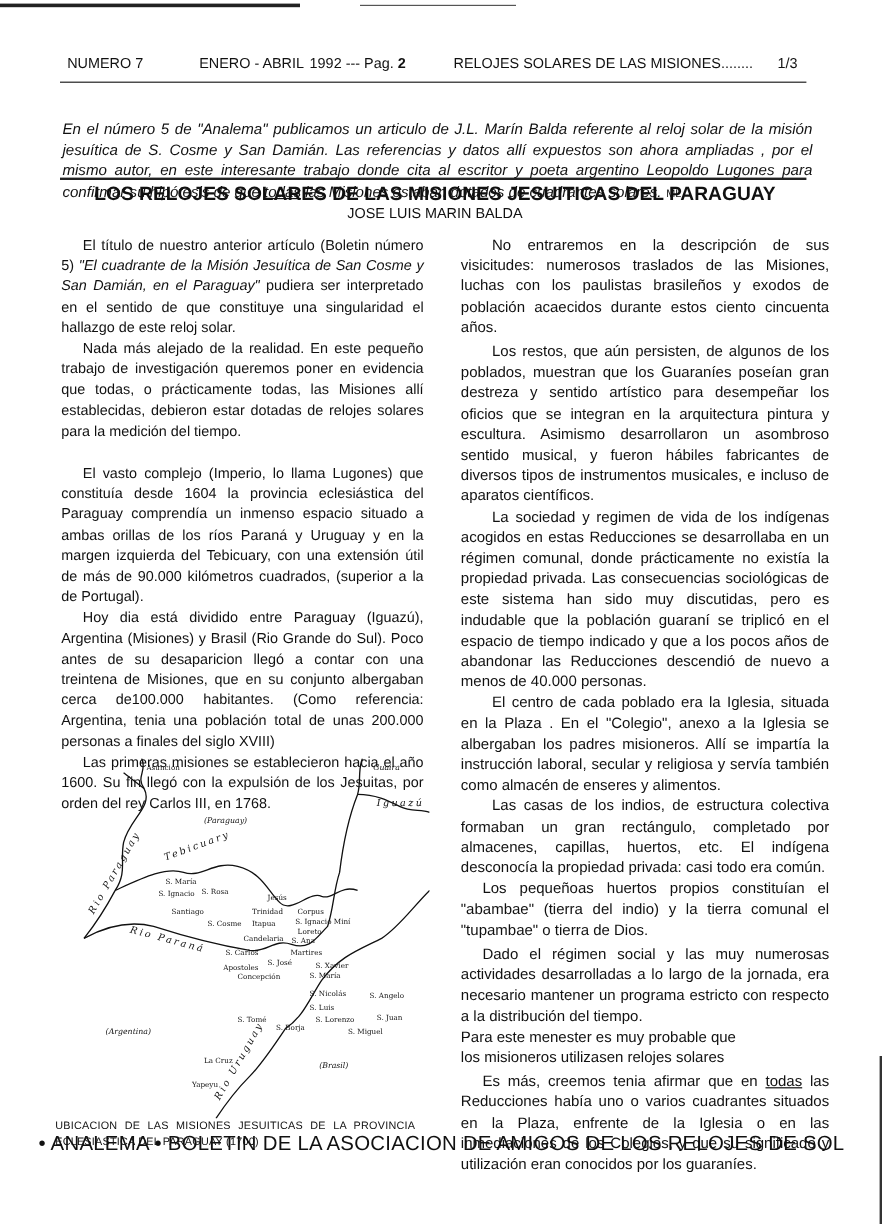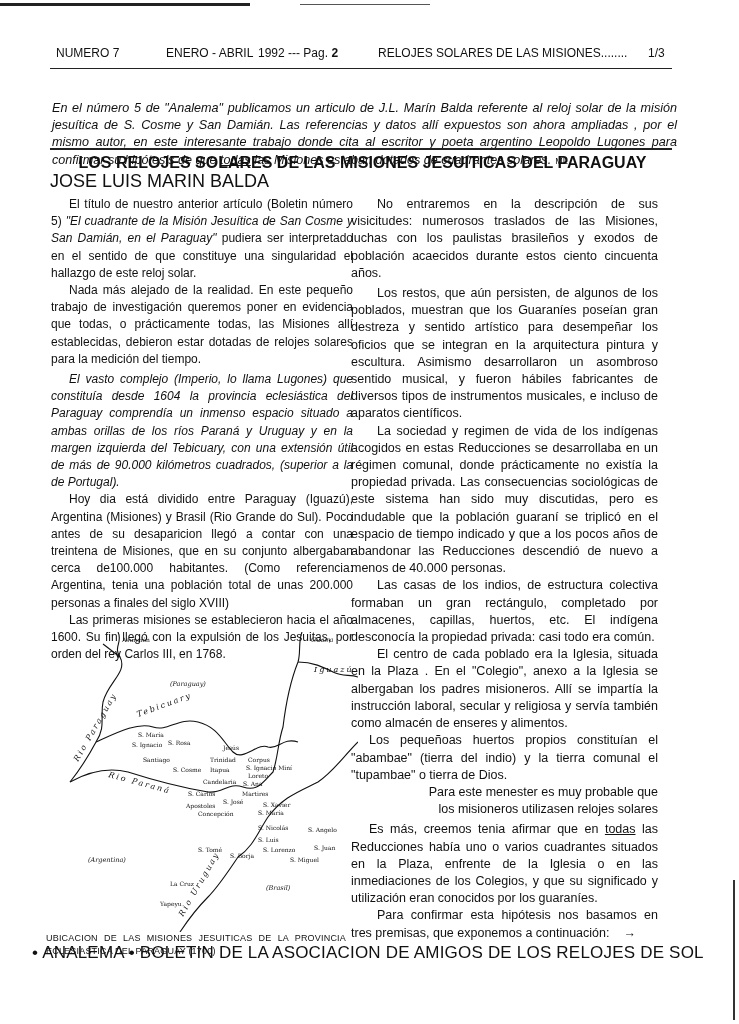--- a/index.html
+++ b/index.html
@@ -11,27 +11,27 @@
   .header span{white-space:nowrap;}
   .h-num{width:110px;}
   .h-date{width:92px;}
   .h-year{width:120px;}
   .h-title{width:270px;}
   .rule{position:absolute;left:50px;width:622px;height:1px;background:#222;}
   .intro{position:absolute;left:52px;top:76px;width:625px;font-size:12.6px;font-style:italic;line-height:17.2px;text-align:justify;margin-top:24px;}
   .intro u{font-style:italic;}
   .ml{font-style:normal;font-size:9px;margin-left:4px;}
   .title{position:absolute;left:50px;top:154px;width:625px;text-align:center;font-weight:bold;font-size:16px;}
-  .author{position:absolute;left:50px;top:171px;width:625px;font-size:18px;}
+  .author{position:absolute;left:50px;top:171px;width:625px;text-align:center;font-size:12px;}
   .col{position:absolute;font-size:12px;line-height:17.2px;text-align:justify;}
   .col p{margin:0;text-indent:18px;}
   .colL{left:51px;top:196px;width:302px;}
-  .colR{left:351px;top:196px;width:307px;font-size:12.5px;}
+  .colR{left:384px;top:196px;width:307px;font-size:12.5px;}
   .colR p.gap{margin-top:3px;}
-  .center-q{text-align:right;text-indent:0 !important;}
+  .center-q{text-align:left;text-indent:0 !important;}
   .map{position:absolute;left:58px;top:632px;width:300px;height:300px;}
   .caption{position:absolute;left:46px;top:932px;width:300px;font-size:9px;line-height:13px;text-align:justify;letter-spacing:0.2px;}
   .footer{position:absolute;left:32px;top:943px;width:680px;font-size:17px;letter-spacing:0.2px;}
   .lbl{font-family:"DejaVu Serif",serif;font-size:6px;fill:#111;}
   .lbl-it{font-family:"DejaVu Serif",serif;font-size:6.5px;font-style:italic;fill:#111;}
   .river{fill:none;stroke:#111;stroke-width:1.1;}
   .rlbl{font-family:"DejaVu Serif",serif;font-size:8px;fill:#111;font-style:italic;letter-spacing:2px;}
 </style>
 </head>
 <body>
@@ -53,21 +53,21 @@
 <div class="intro"><span>En el número 5  de "Analema" publicamos un articulo de J.L. Marín Balda referente al reloj solar de la misión jesuítica de S. Cosme y San Damián. Las referencias y datos allí expuestos son ahora ampliadas , por el mismo autor, en este interesante trabajo donde cita al escritor y poeta argentino Leopoldo Lugones para confirmar su hipótesis de que </span><u>todas</u><span> las Misiones estaban dotados de cuadrantes solares.</span><span class="ml">ML</span></div>
 
 <div class="rule" style="top:148px;height:2px;"></div>
 
 <div class="title">LOS RELOJES SOLARES DE LAS MISIONES JESUITICAS DEL PARAGUAY</div>
 <div class="author">JOSE LUIS MARIN BALDA</div>
 
 <div class="col colL">
   <p><span>El título de nuestro anterior artículo (Boletin número 5) </span><i>"El cuadrante de la Misión Jesuítica de San Cosme y San Damián, en el Paraguay"</i><span> pudiera ser interpretado en el sentido de que constituye una singularidad el hallazgo de este reloj solar.</span></p>
   <p>Nada más alejado de la realidad. En este pequeño trabajo de investigación queremos poner en evidencia que todas, o prácticamente todas, las Misiones allí establecidas, debieron estar dotadas de relojes solares para la medición del tiempo.</p>
-  <p style="margin-top:3px;font-style:italic;">El vasto complejo (Imperio, lo llama Lugones) que constituía desde 1604 la provincia eclesiástica del Paraguay comprendía un inmenso espacio situado a ambas orillas de los ríos Paraná y Uruguay y en la margen izquierda del Tebicuary, con una extensión útil de más de 90.000 kilómetros cuadrados, (superior a la de Portugal).</p>
+  <p style="margin-top:18px;">El vasto complejo (Imperio, lo llama Lugones) que constituía desde 1604 la provincia eclesiástica del Paraguay comprendía un inmenso espacio situado a ambas orillas de los ríos Paraná y Uruguay y en la margen izquierda del Tebicuary, con una extensión útil de más de 90.000 kilómetros cuadrados, (superior a la de Portugal).</p>
   <p>Hoy dia está dividido entre Paraguay (Iguazú), Argentina (Misiones) y Brasil (Rio Grande do Sul). Poco antes de su desaparicion llegó a contar con una treintena de Misiones, que en su conjunto albergaban cerca de100.000 habitantes.  (Como referencia:  Argentina, tenia una población total de unas 200.000 personas a finales del siglo XVIII)</p>
   <p>Las primeras misiones se establecieron hacia el año 1600. Su fin llegó con la expulsión de los Jesuitas, por orden del rey Carlos III, en 1768.</p>
 </div>
 
 <svg class="map" viewBox="0 0 300 300">
 
   <path class="river" d="M60,0 C65,10 55,15 62,25 C70,40 50,50 45,70 C42,85 48,95 38,110 C30,125 20,140 12,150"></path>
   <path class="river" d="M45,12 L62,25"></path>
 
   <path class="river" d="M38,110 C60,100 80,90 95,95 C110,100 120,85 140,90 C160,95 165,110 175,120 C185,130 200,110 210,115 C220,118 225,105 240,110"></path>
@@ -120,22 +120,22 @@
     <text class="rlbl" x="0" y="0" transform="translate(125,285) rotate(-60)">Rio Uruguay</text>
   </g>
 </svg>
 
 <div class="caption">UBICACION DE LAS MISIONES JESUITICAS DE LA PROVINCIA ECLESIASTICA DEL PARAGUAY  (1700)</div>
 
 <div class="col colR">
   <p style="text-indent:26px;">No entraremos en la descripción de sus visicitudes: numerosos traslados de las Misiones, luchas con los paulistas brasileños y exodos de población acaecidos durante estos ciento cincuenta años.</p>
   <p class="gap" style="text-indent:26px;">Los restos, que aún  persisten, de algunos de los poblados, muestran que los Guaraníes poseían gran destreza y sentido artístico para desempeñar los oficios que se integran en la arquitectura pintura y escultura.  Asimismo desarrollaron un asombroso sentido musical, y fueron hábiles fabricantes de diversos tipos de instrumentos musicales, e incluso de aparatos científicos.</p>
   <p style="text-indent:26px;">La sociedad y regimen de vida de los indígenas acogidos en estas Reducciones se desarrollaba en un régimen comunal, donde prácticamente no existía la propiedad privada. Las consecuencias sociológicas de este sistema han sido muy discutidas, pero es indudable que la población guaraní se triplicó en el espacio de tiempo indicado y que a los pocos años de abandonar las Reducciones descendió de nuevo a menos de 40.000 personas.</p>
+  <p style="text-indent:26px;">El centro de cada poblado era la Iglesia, situada en la Plaza . En el "Colegio", anexo a la Iglesia se albergaban los padres misioneros. Allí se impartía la instrucción laboral, secular y religiosa y servía también como almacén de enseres y alimentos.</p>
   <p style="text-indent:26px;">Las casas de los indios, de estructura colectiva formaban un gran rectángulo, completado por almacenes, capillas, huertos, etc. El indígena desconocía la propiedad privada:  casi todo era común.</p>
-  <p style="text-indent:26px;">El centro de cada poblado era la Iglesia, situada en la Plaza . En el "Colegio", anexo a la Iglesia se albergaban los padres misioneros. Allí se impartía la instrucción laboral, secular y religiosa y servía también como almacén de enseres y alimentos.</p>
   <p>Los pequeñoas huertos propios constituían el "abambae" (tierra del indio) y la tierra comunal el "tupambae" o tierra de Dios.</p>
+  <p class="gap">Dado el régimen social y las muy numerosas actividades desarrolladas a lo largo de la jornada, era necesario mantener un programa estricto con respecto a la distribución del tiempo.</p>
   <p class="center-q">Para este menester es muy probable que</p>
   <p class="center-q">los misioneros utilizasen relojes solares</p>
   <p class="gap"><span>Es más, creemos tenia afirmar que en </span><u>todas</u><span> las Reducciones había uno o varios cuadrantes situados en la Plaza, enfrente de la Iglesia o en las inmediaciones de los Colegios, y que su significado y utilización eran conocidos por los guaraníes.</span></p>
-  <p style="text-indent:26px;"><span>Para confirmar esta hipótesis nos basamos en tres premisas, que exponemos a continuación:</span>&nbsp;&nbsp;&nbsp;&nbsp;<span>→</span></p>
 </div>
 
 <div class="footer">• ANALEMA •  BOLETIN DE LA ASOCIACION DE AMIGOS DE LOS RELOJES DE SOL</div>
 
 </body></html>

